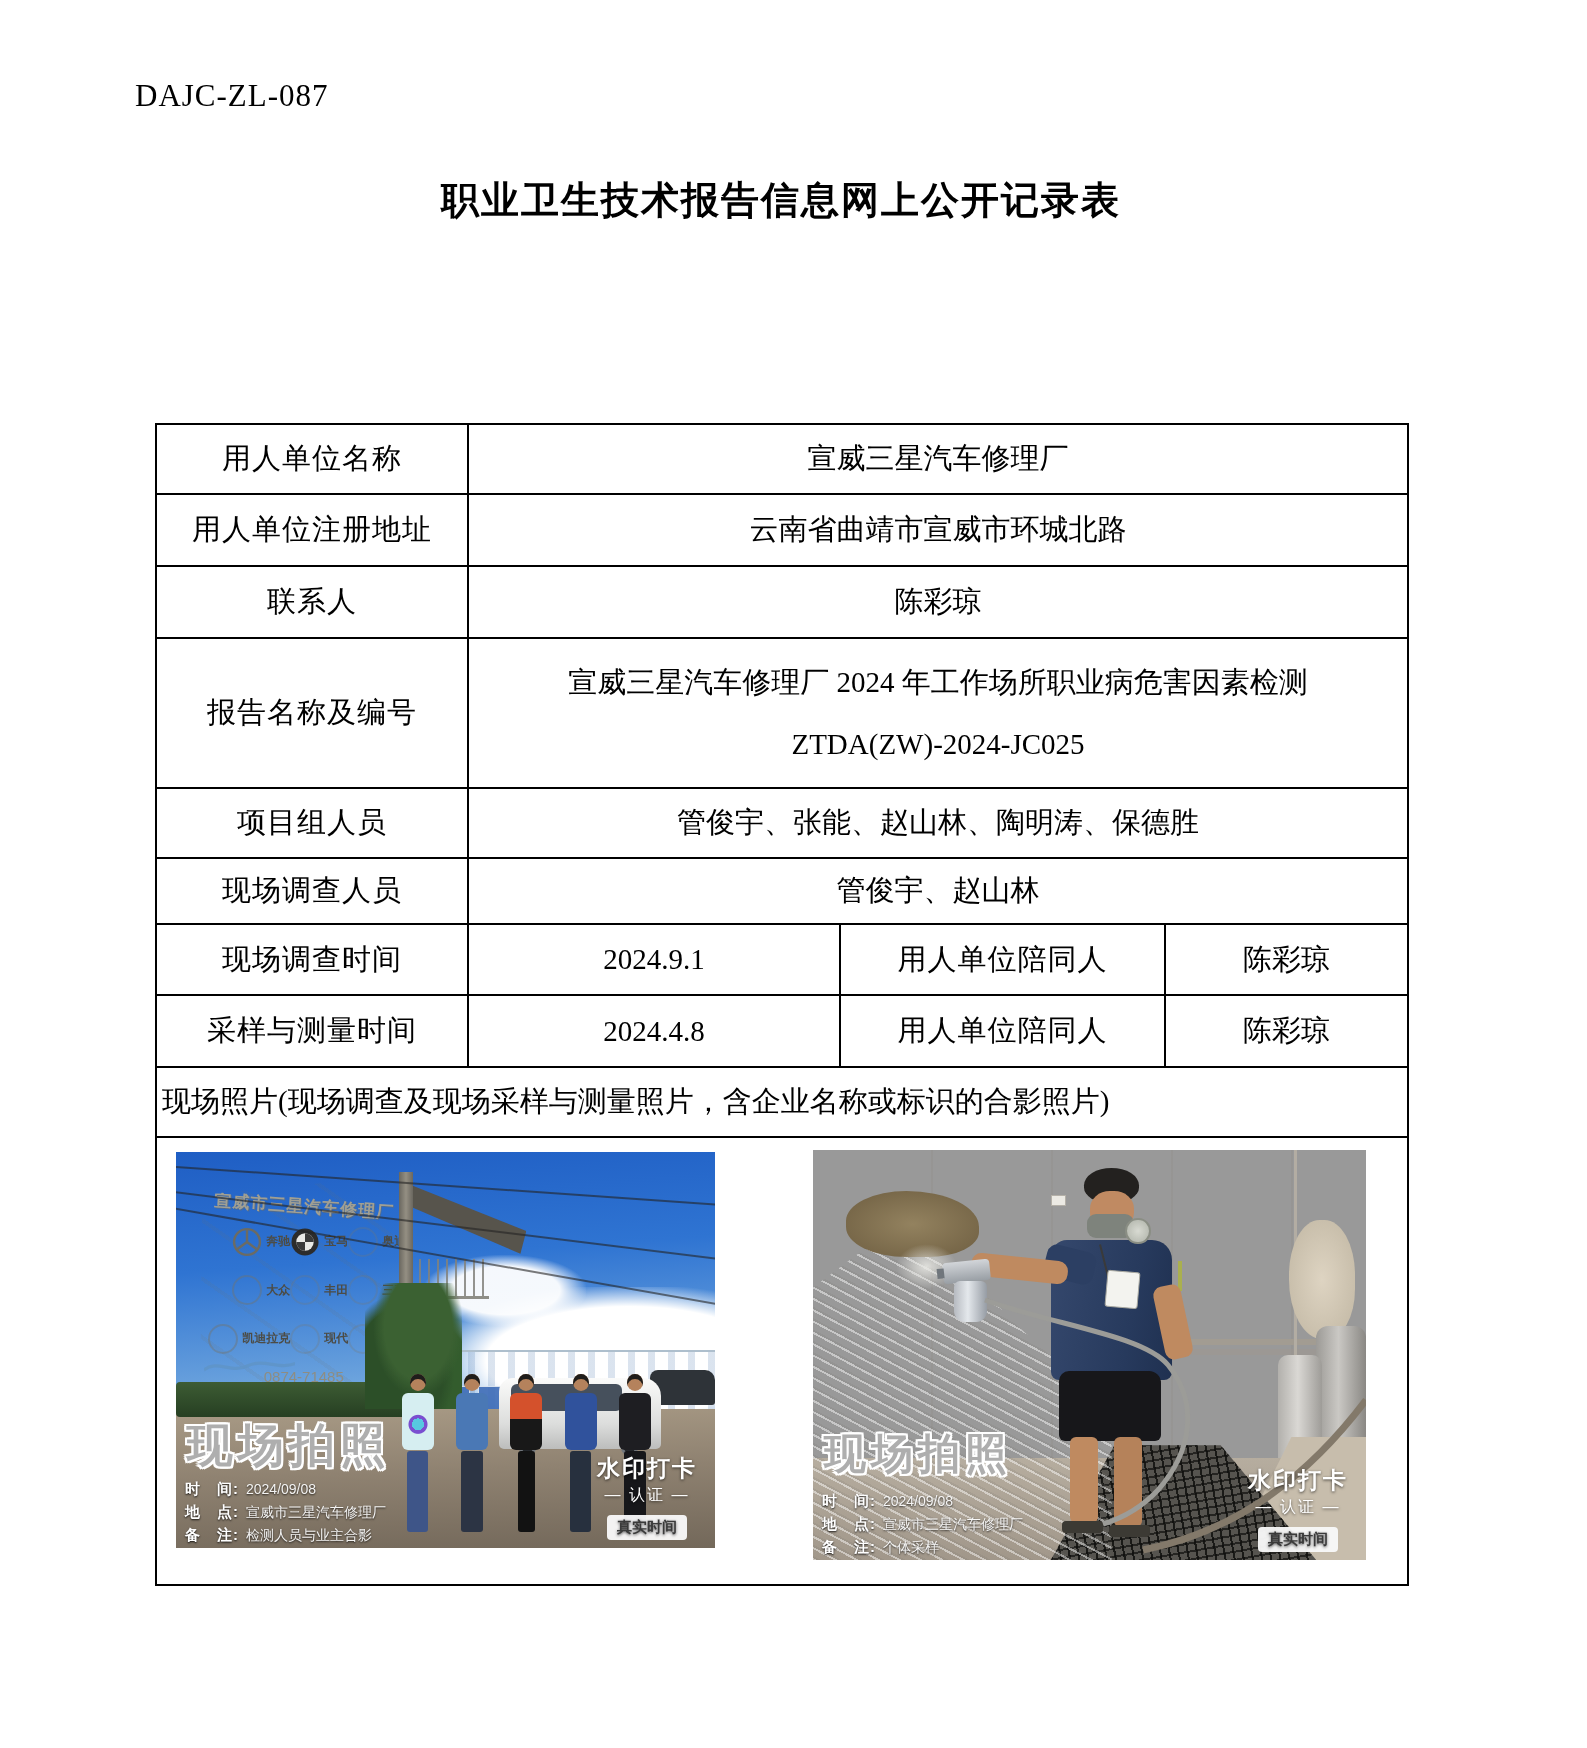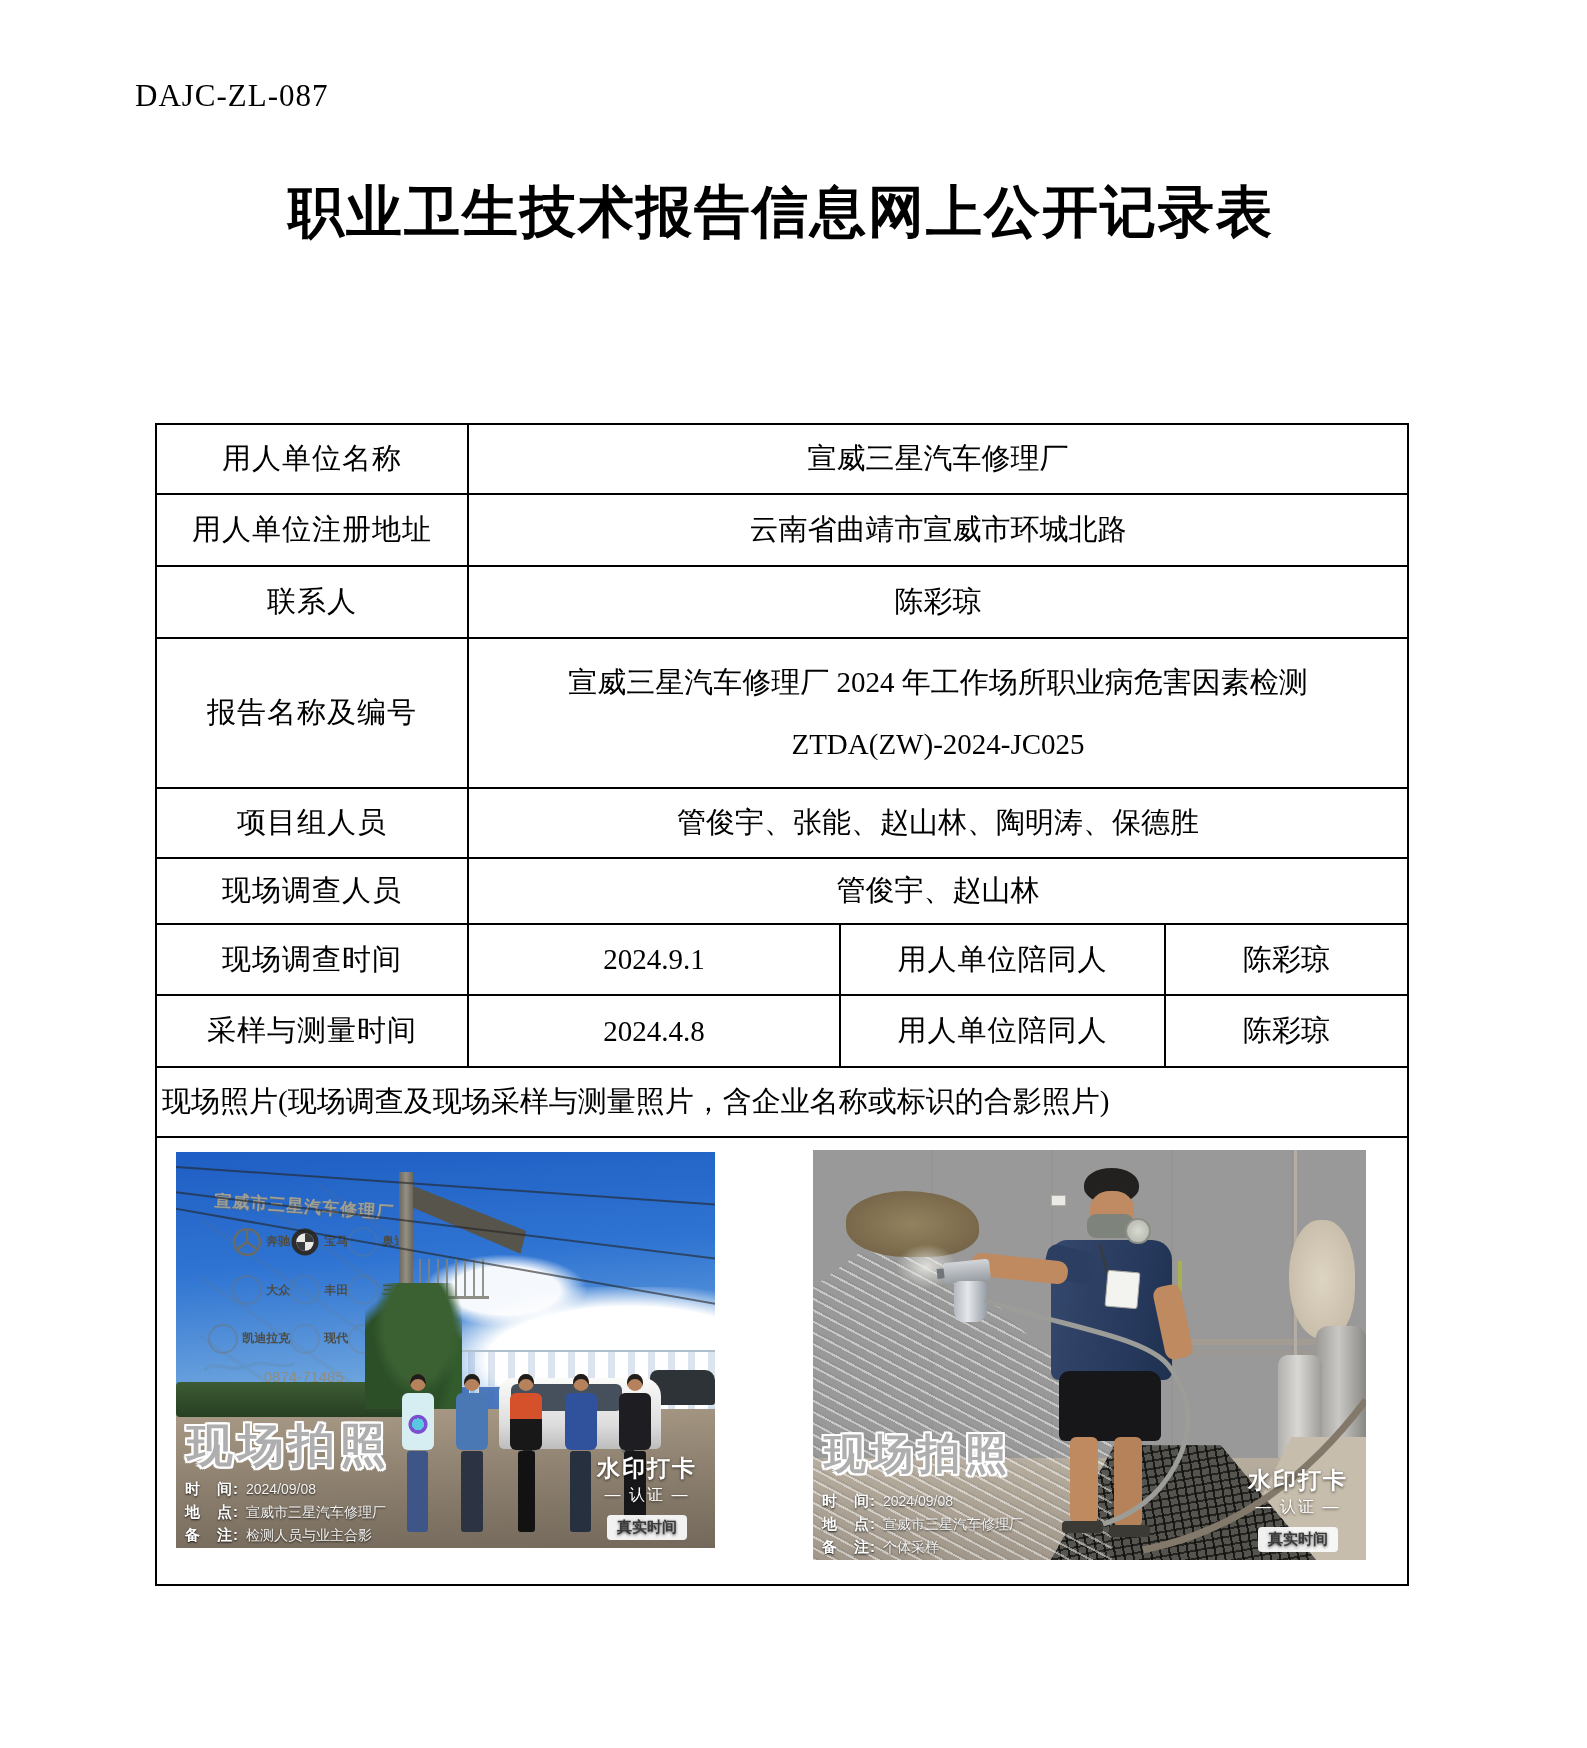--- a/index.html
+++ b/index.html
@@ -3,21 +3,21 @@
 <meta charset="utf-8">
 <style>
   html,body { margin:0; padding:0; background:#ffffff; }
   .page {
     position:relative; width:1587px; height:1748px; background:#ffffff;
     font-family:"Liberation Serif","DejaVu Serif",serif; color:#000; overflow:hidden;
   }
   .doc-code { position:absolute; left:135px; top:78px; font-size:31px; letter-spacing:1px; }
   .doc-title {
     position:absolute; left:155px; top:175px; width:1252px; margin:0;
-    text-align:center; font-size:56px; font-weight:bold; letter-spacing:2px;
+    text-align:center; font-size:38px; font-weight:bold; letter-spacing:2px;
   }
   .doc-subtitle {
     position:absolute; left:155px; top:296px; width:1252px; margin:0;
     text-align:center; font-size:42px; font-weight:bold; letter-spacing:3px;
   }
   table.info-table {
     position:absolute; left:155px; top:423px; width:1252px;
     border-collapse:collapse; table-layout:fixed;
   }
   .info-table td { border:2px solid #000; font-size:29px; text-align:center; vertical-align:middle; padding:12px 6px; }

